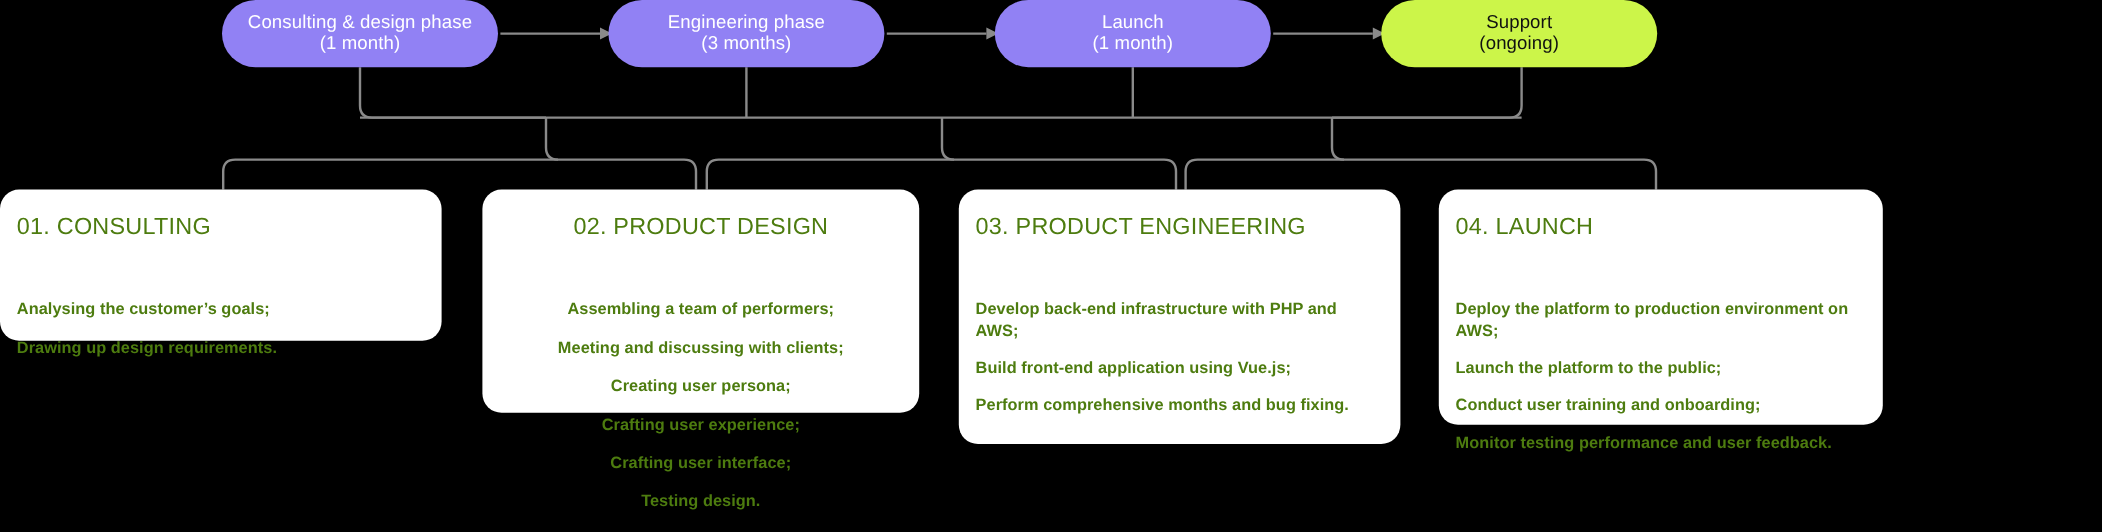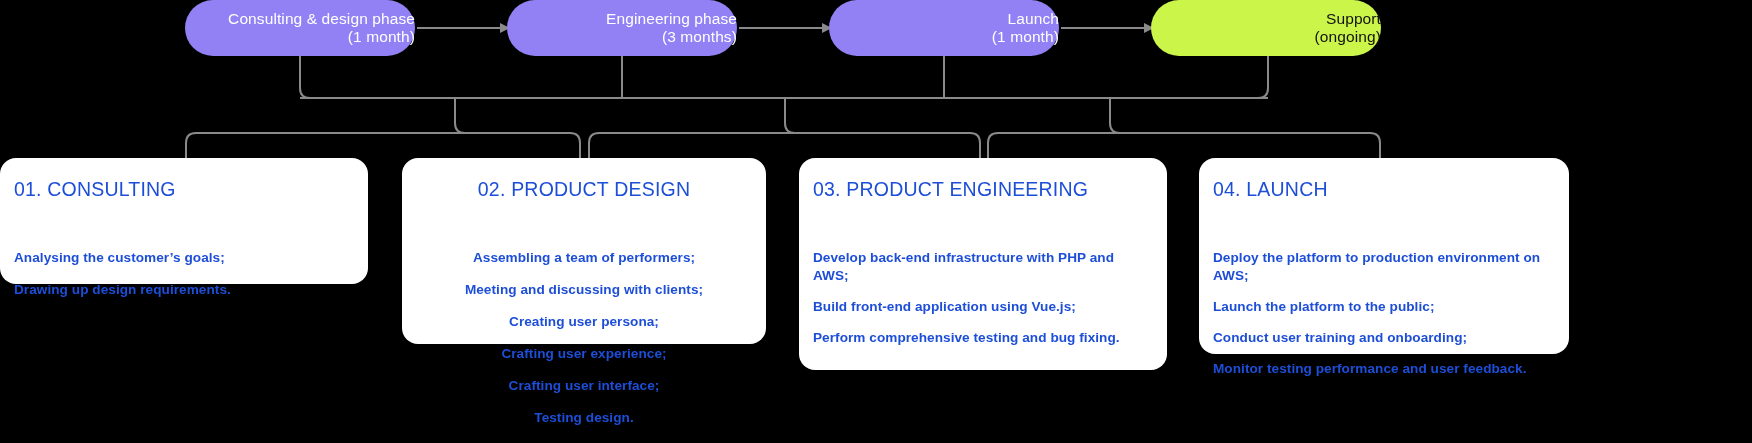--- a/index.html
+++ b/index.html
@@ -41,21 +41,21 @@
     z-index: 3;
   }
 
   .phase-pill {
     position: absolute;
     top: 0;
     height: 56px;
     border-radius: 28px;
     display: flex;
     flex-direction: column;
-    align-items: flex-end;
+    align-items: center;
     justify-content: center;
     line-height: 1.18;
     font-size: 15.5px;
     font-weight: 500;
     letter-spacing: 0.1px;
     white-space: nowrap;
   }
 
   .phase-pill .pill-line { display: block; }
 
@@ -71,21 +71,21 @@
     width: 1752px;
     height: 443px;
     z-index: 3;
   }
 
   .card {
     position: absolute;
     background: #ffffff;
     border-radius: 16px;
     padding: 20px 14px 20px 14px;
-    color: #1d4ed8;
+    color: #4d7c0f;
   }
 
   .card.c1 { left: 0px;    top: 158px; width: 368px; height: 126px; }
   .card.c2 { left: 402px;  top: 158px; width: 364px; height: 186px; text-align: center; }
   .card.c3 { left: 799px;  top: 158px; width: 368px; height: 212px; }
   .card.c4 { left: 1199px; top: 158px; width: 370px; height: 196px; }
 
   .card-title {
     font-size: 19.5px;
     font-weight: 500;
@@ -192,21 +192,21 @@
         <li>Crafting user interface;</li>
         <li>Testing design.</li>
       </ul>
     </div>
 
     <div class="card c3">
       <div class="card-title">03. PRODUCT ENGINEERING</div>
       <ul class="card-list">
         <li>Develop back-end infrastructure with PHP and AWS;</li>
         <li>Build front-end application using Vue.js;</li>
-        <li>Perform comprehensive testing and bug fixing.</li>
+        <li>Perform comprehensive months and bug fixing.</li>
       </ul>
     </div>
 
     <div class="card c4">
       <div class="card-title">04. LAUNCH</div>
       <ul class="card-list">
         <li>Deploy the platform to production environment on AWS;</li>
         <li>Launch the platform to the public;</li>
         <li>Conduct user training and onboarding;</li>
         <li>Monitor testing performance and user feedback.</li>

